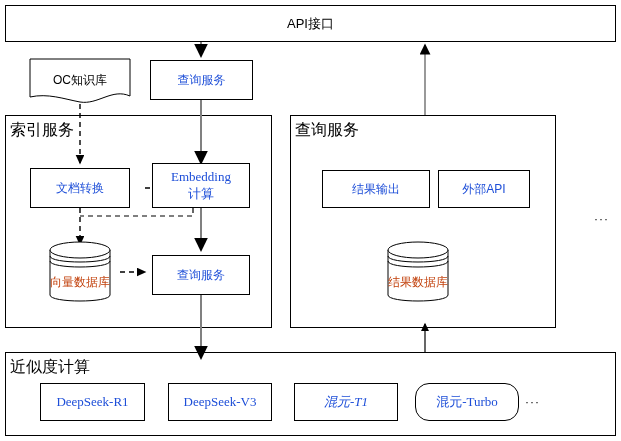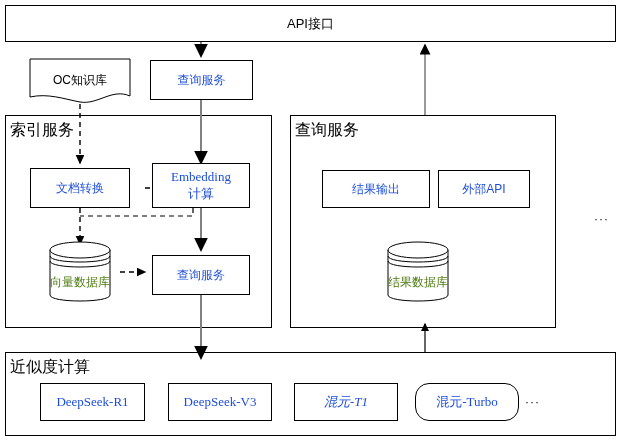--- a/index.html
+++ b/index.html
@@ -71,21 +71,21 @@
   .shape-layer {
     position: absolute;
     left: 0;
     top: 0;
     width: 621px;
     height: 441px;
   }
   .cyl-label {
     position: absolute;
     font-size: 12px;
-    color: #4d7c0f;
+    color: #c2410c;
     text-align: center;
     white-space: nowrap;
   }
   .doc-label {
     position: absolute;
     font-size: 12px;
     color: #000000;
     text-align: center;
     white-space: nowrap;
   }

